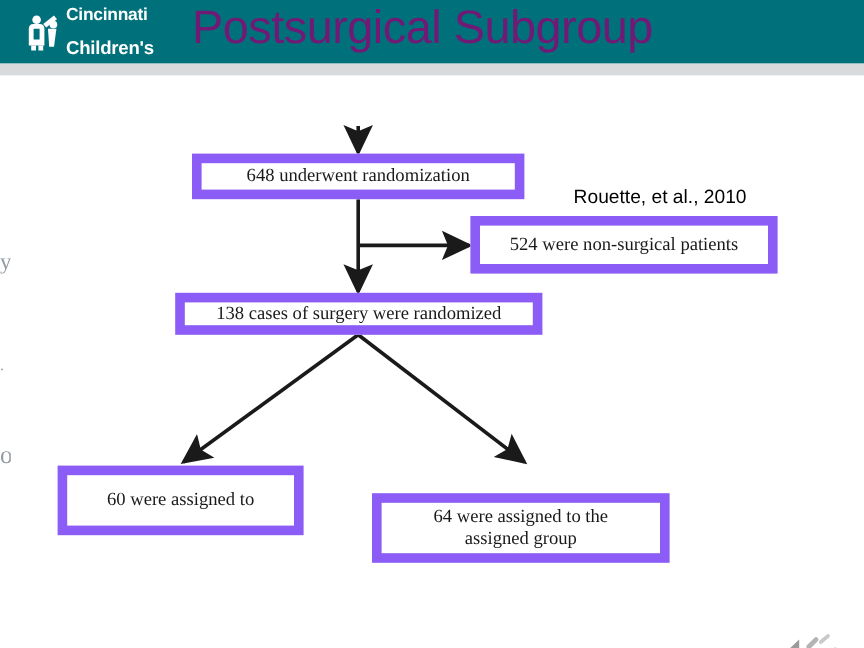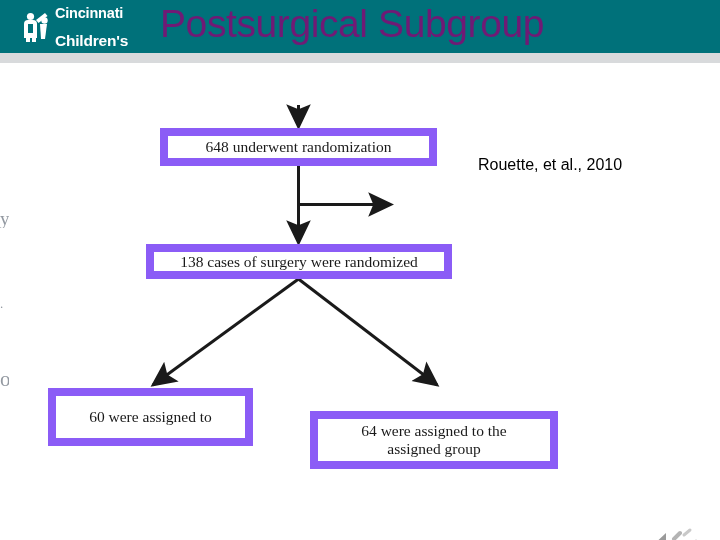--- a/index.html
+++ b/index.html
@@ -221,20 +221,23 @@
 
       <line x1="298.5" y1="216" x2="153" y2="322" stroke="#1a1a1a" stroke-width="3" marker-end="url(#ah)"></line>
 
       <line x1="298.5" y1="216" x2="437" y2="322" stroke="#1a1a1a" stroke-width="3" marker-end="url(#ah)"></line>
     </svg>
 
     <div class="flow-box" id="box-randomization">
       <span>648 underwent randomization</span>
     </div>
 
+    <div class="flow-box" id="box-nonsurgical">
+      <span>524 were non-surgical patients</span>
+    </div>
 
     <div class="flow-box" id="box-surgery">
       <span>138 cases of surgery were randomized</span>
     </div>
 
     <div class="flow-box" id="box-restrictive">
       <span>
         <span>60 were assigned to</span><br>
       </span>
     </div>

